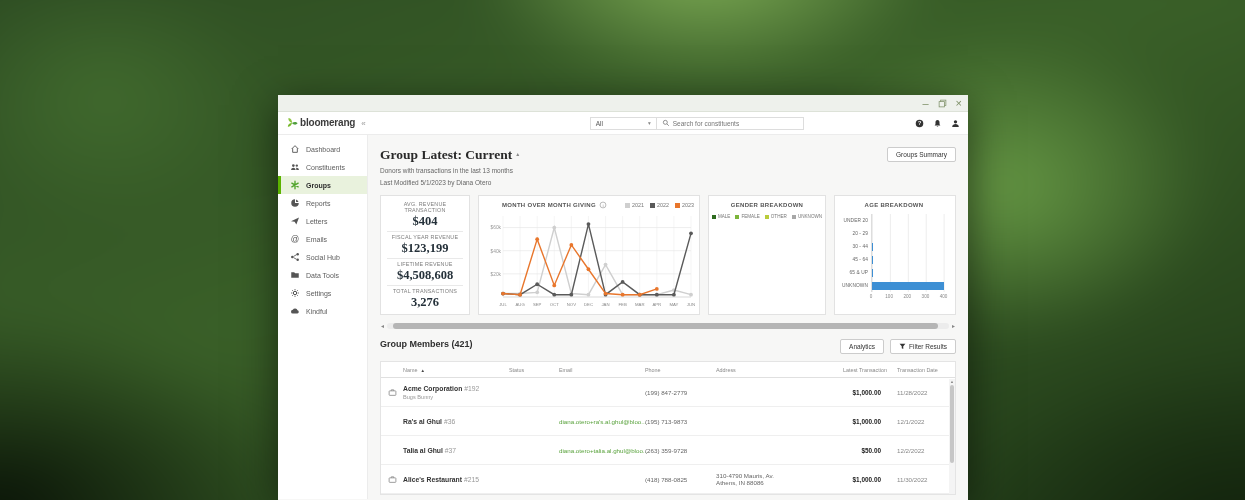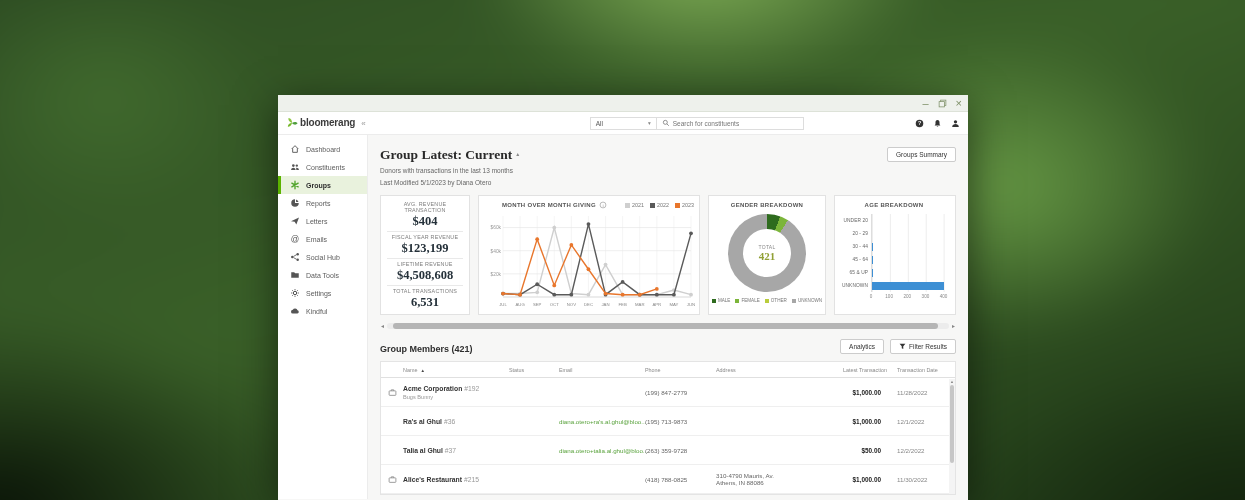--- a/index.html
+++ b/index.html
@@ -98,21 +98,21 @@
   .age-axis { position:relative; height:8px; margin-left:32px; font-size:4.6px; color:#888; }
   .age-tick { position:absolute; transform:translateX(-50%); top:2px; }
 
   
   .hscroll { display:flex; align-items:center; margin-top:7px; height:8px; gap:2px; }
   .hs-arrow { font-size:5px; color:#888; line-height:8px; }
   .hs-track { flex:1; height:6px; background:#ececec; border-radius:3px; position:relative; }
   .hs-thumb { position:absolute; left:1%; top:0; width:97%; height:6px; background:#b5b5b5; border-radius:3px; }
 
   
-  .members-head { display:flex; align-items:flex-end; margin-top:9px; }
+  .members-head { display:flex; align-items:flex-start; margin-top:9px; }
   .members-title { font-size:9px; font-weight:bold; color:#2e2e2e; }
   .members-actions { margin-left:auto; display:flex; gap:6px; }
 
   .table { background:#fff; border:1px solid #e4e4e4; margin-top:7px; position:relative; }
   .trow { display:grid; grid-template-columns:22px 106px 50px 86px 71px 95px 76px 1fr;
     align-items:center; min-height:29px; border-bottom:1px solid #efefef; padding-right:8px; }
   .thead { min-height:16px; border-bottom:1px solid #e0e0e0; color:#8a8a8a; font-size:5.4px; }
   .thead > div { padding:2px 0; }
   .cell-amount { text-align:right; padding-right:6px; }
   .name-cell .nm { font-size:6.8px; color:#333; font-weight:bold; }
@@ -288,21 +288,21 @@
           <div class="stat">
               <div class="stat-label">FISCAL YEAR REVENUE</div>
               <div class="stat-value">$123,199</div>
             </div>
           <div class="stat">
               <div class="stat-label">LIFETIME REVENUE</div>
               <div class="stat-value">$4,508,608</div>
             </div>
           <div class="stat">
               <div class="stat-label">TOTAL TRANSACTIONS</div>
-              <div class="stat-value">6,531</div>
+              <div class="stat-value">3,276</div>
             </div>
         </div>
 
         <div class="card mom-card">
           <div class="mom-head">
             <div class="mom-title">
               <span class="card-title">MONTH OVER MONTH GIVING</span>
               <svg width="8" height="8" viewBox="0 0 12 12">
                   <circle cx="6" cy="6" r="4.4" fill="none" stroke="#999" stroke-width="1"></circle>
                   <text x="6" y="8.4" font-size="6.5" text-anchor="middle" fill="#999" font-family="Liberation Serif, serif">i</text>
@@ -390,27 +390,20 @@
               <circle cx="104.45454545454545" cy="59.22857142857143" r="1.9" fill="#e8762c"></circle>
               <circle cx="121.54545454545455" cy="83.52857142857142" r="1.9" fill="#e8762c"></circle>
               <circle cx="138.63636363636363" cy="84.68571428571428" r="1.9" fill="#e8762c"></circle>
               <circle cx="155.72727272727272" cy="84.68571428571428" r="1.9" fill="#e8762c"></circle>
               <circle cx="172.8181818181818" cy="78.9" r="1.9" fill="#e8762c"></circle>
             </svg>
         </div>
 
         <div class="card gender-card">
           <div class="card-title">GENDER BREAKDOWN</div>
-          <div class="donut-wrap">
-            <div class="donut" style="background: conic-gradient(rgb(46, 107, 30) 0%, rgb(46, 107, 30) 5.46318%, rgb(124, 181, 58) 5.46318%, rgb(124, 181, 58) 9.02613%, rgb(167, 167, 167) 9.02613%, rgb(167, 167, 167) 100%);"></div>
-            <div class="donut-hole">
-              <span class="donut-total-label">TOTAL</span>
-              <span class="donut-total">421</span>
-            </div>
-          </div>
           <div class="gender-legend">
               <span class="legend-item">
                 <span class="legend-swatch" style="background: rgb(46, 107, 30); width: 4px; height: 4px;"></span>
                 <span>MALE</span>
               </span>
               <span class="legend-item">
                 <span class="legend-swatch" style="background: rgb(124, 181, 58); width: 4px; height: 4px;"></span>
                 <span>FEMALE</span>
               </span>
               <span class="legend-item">

